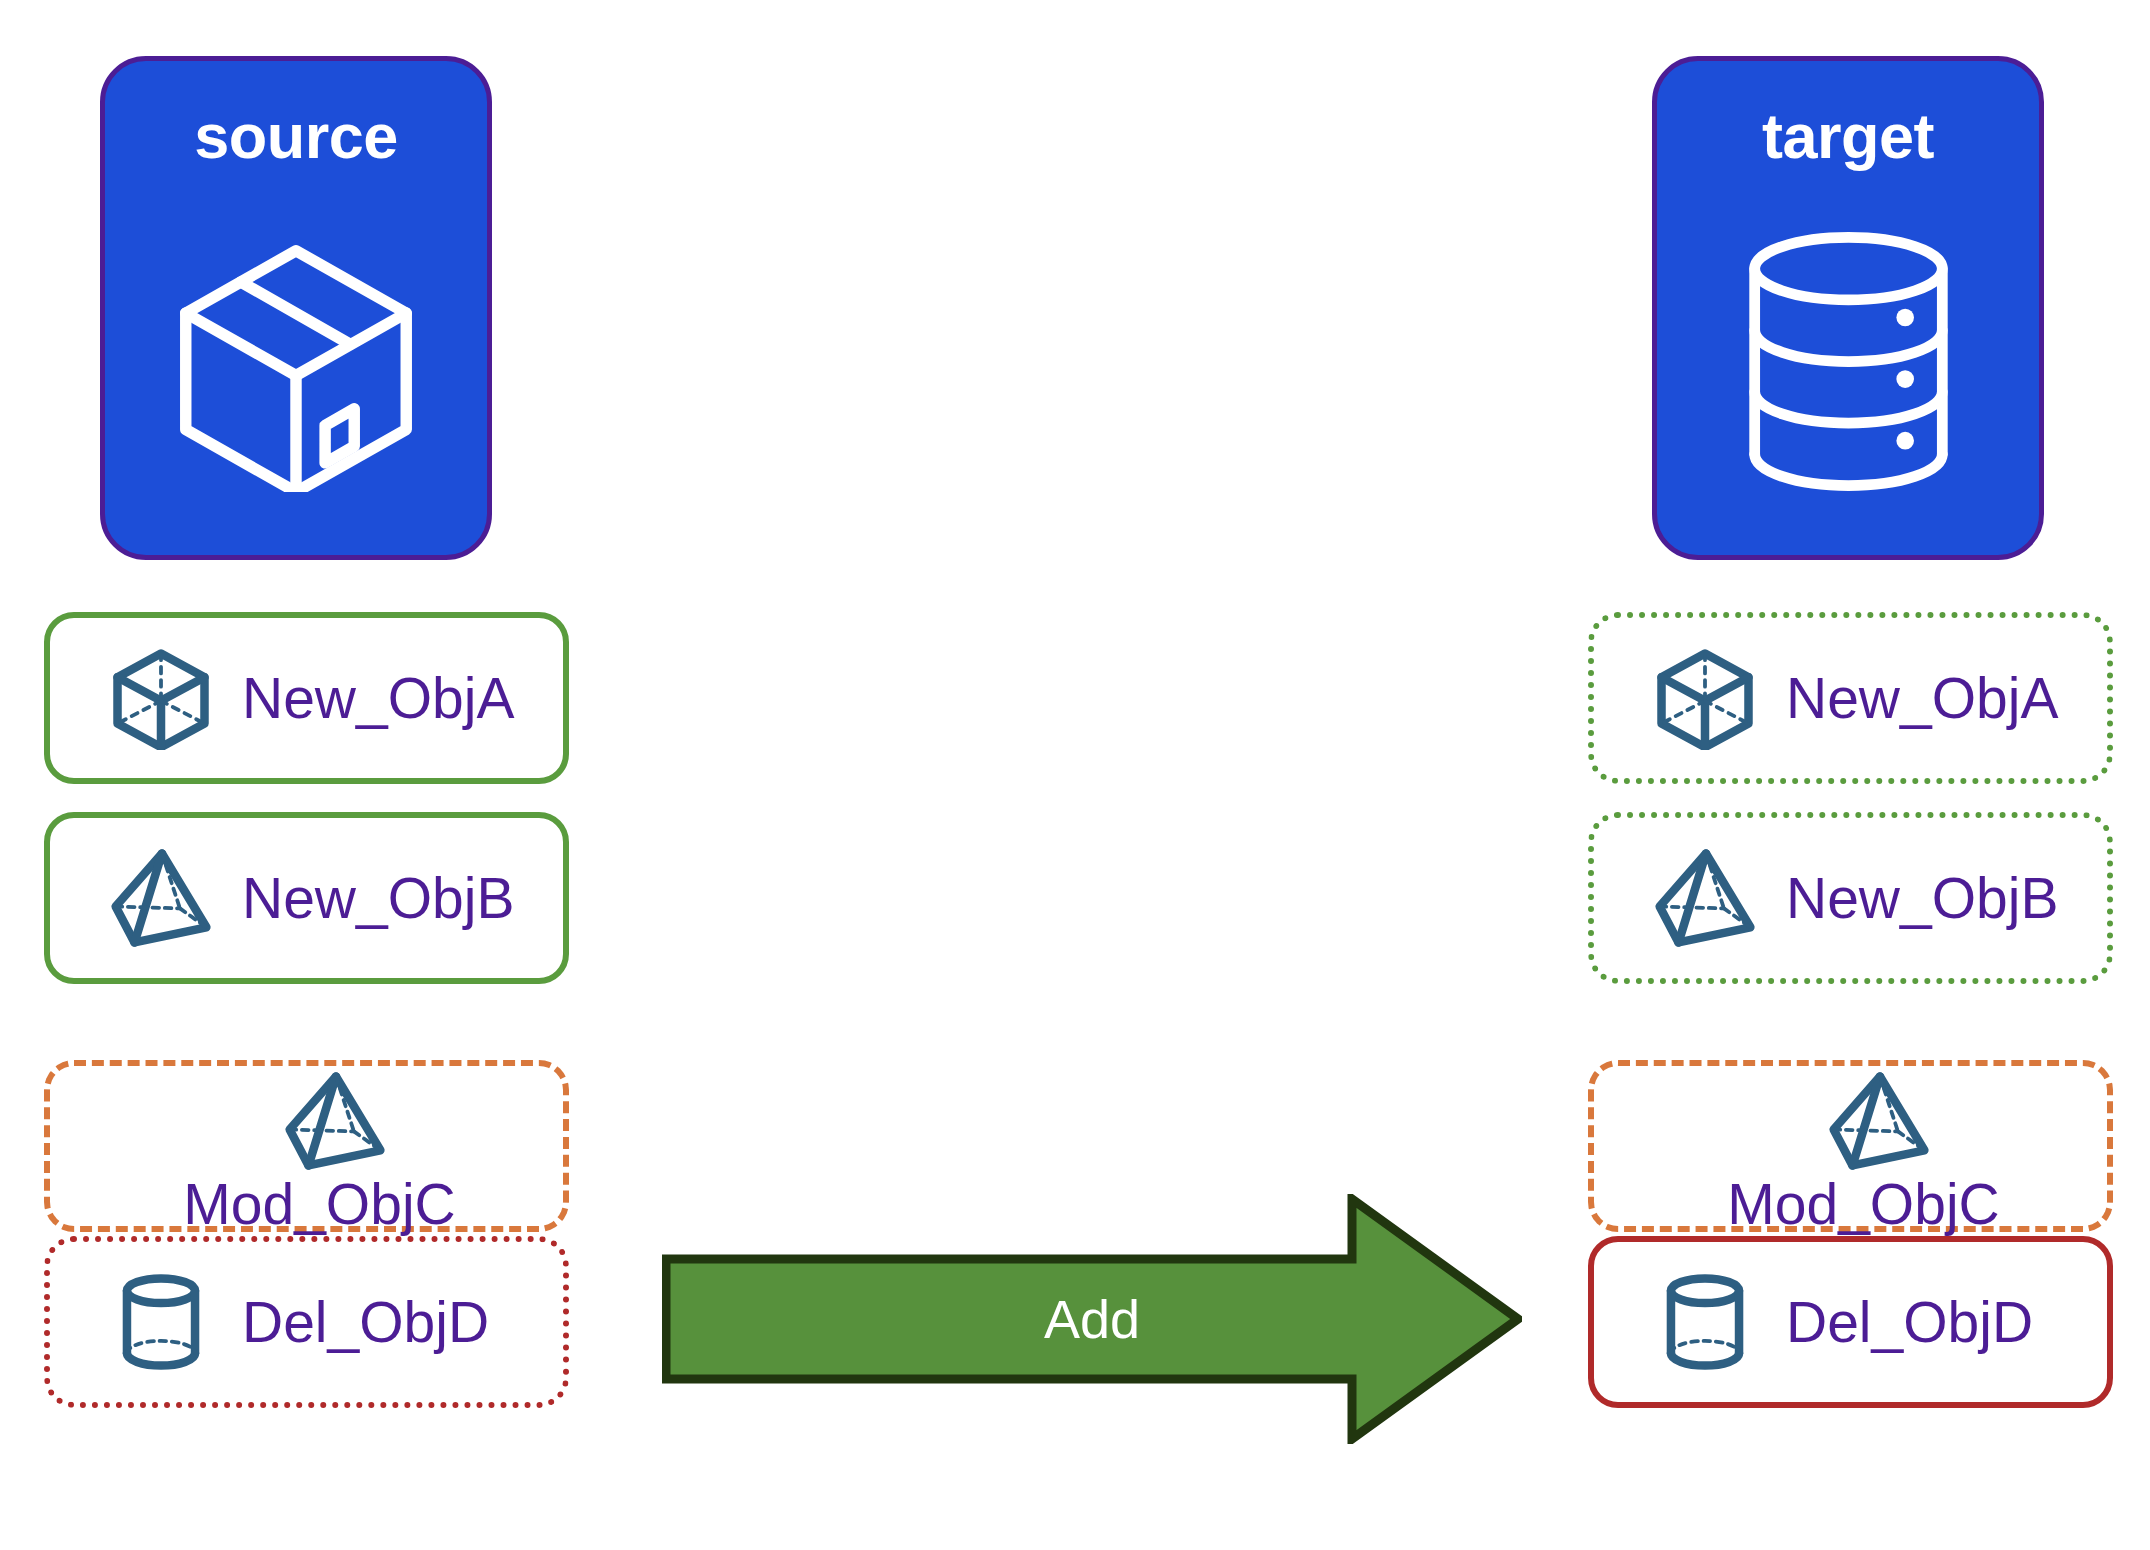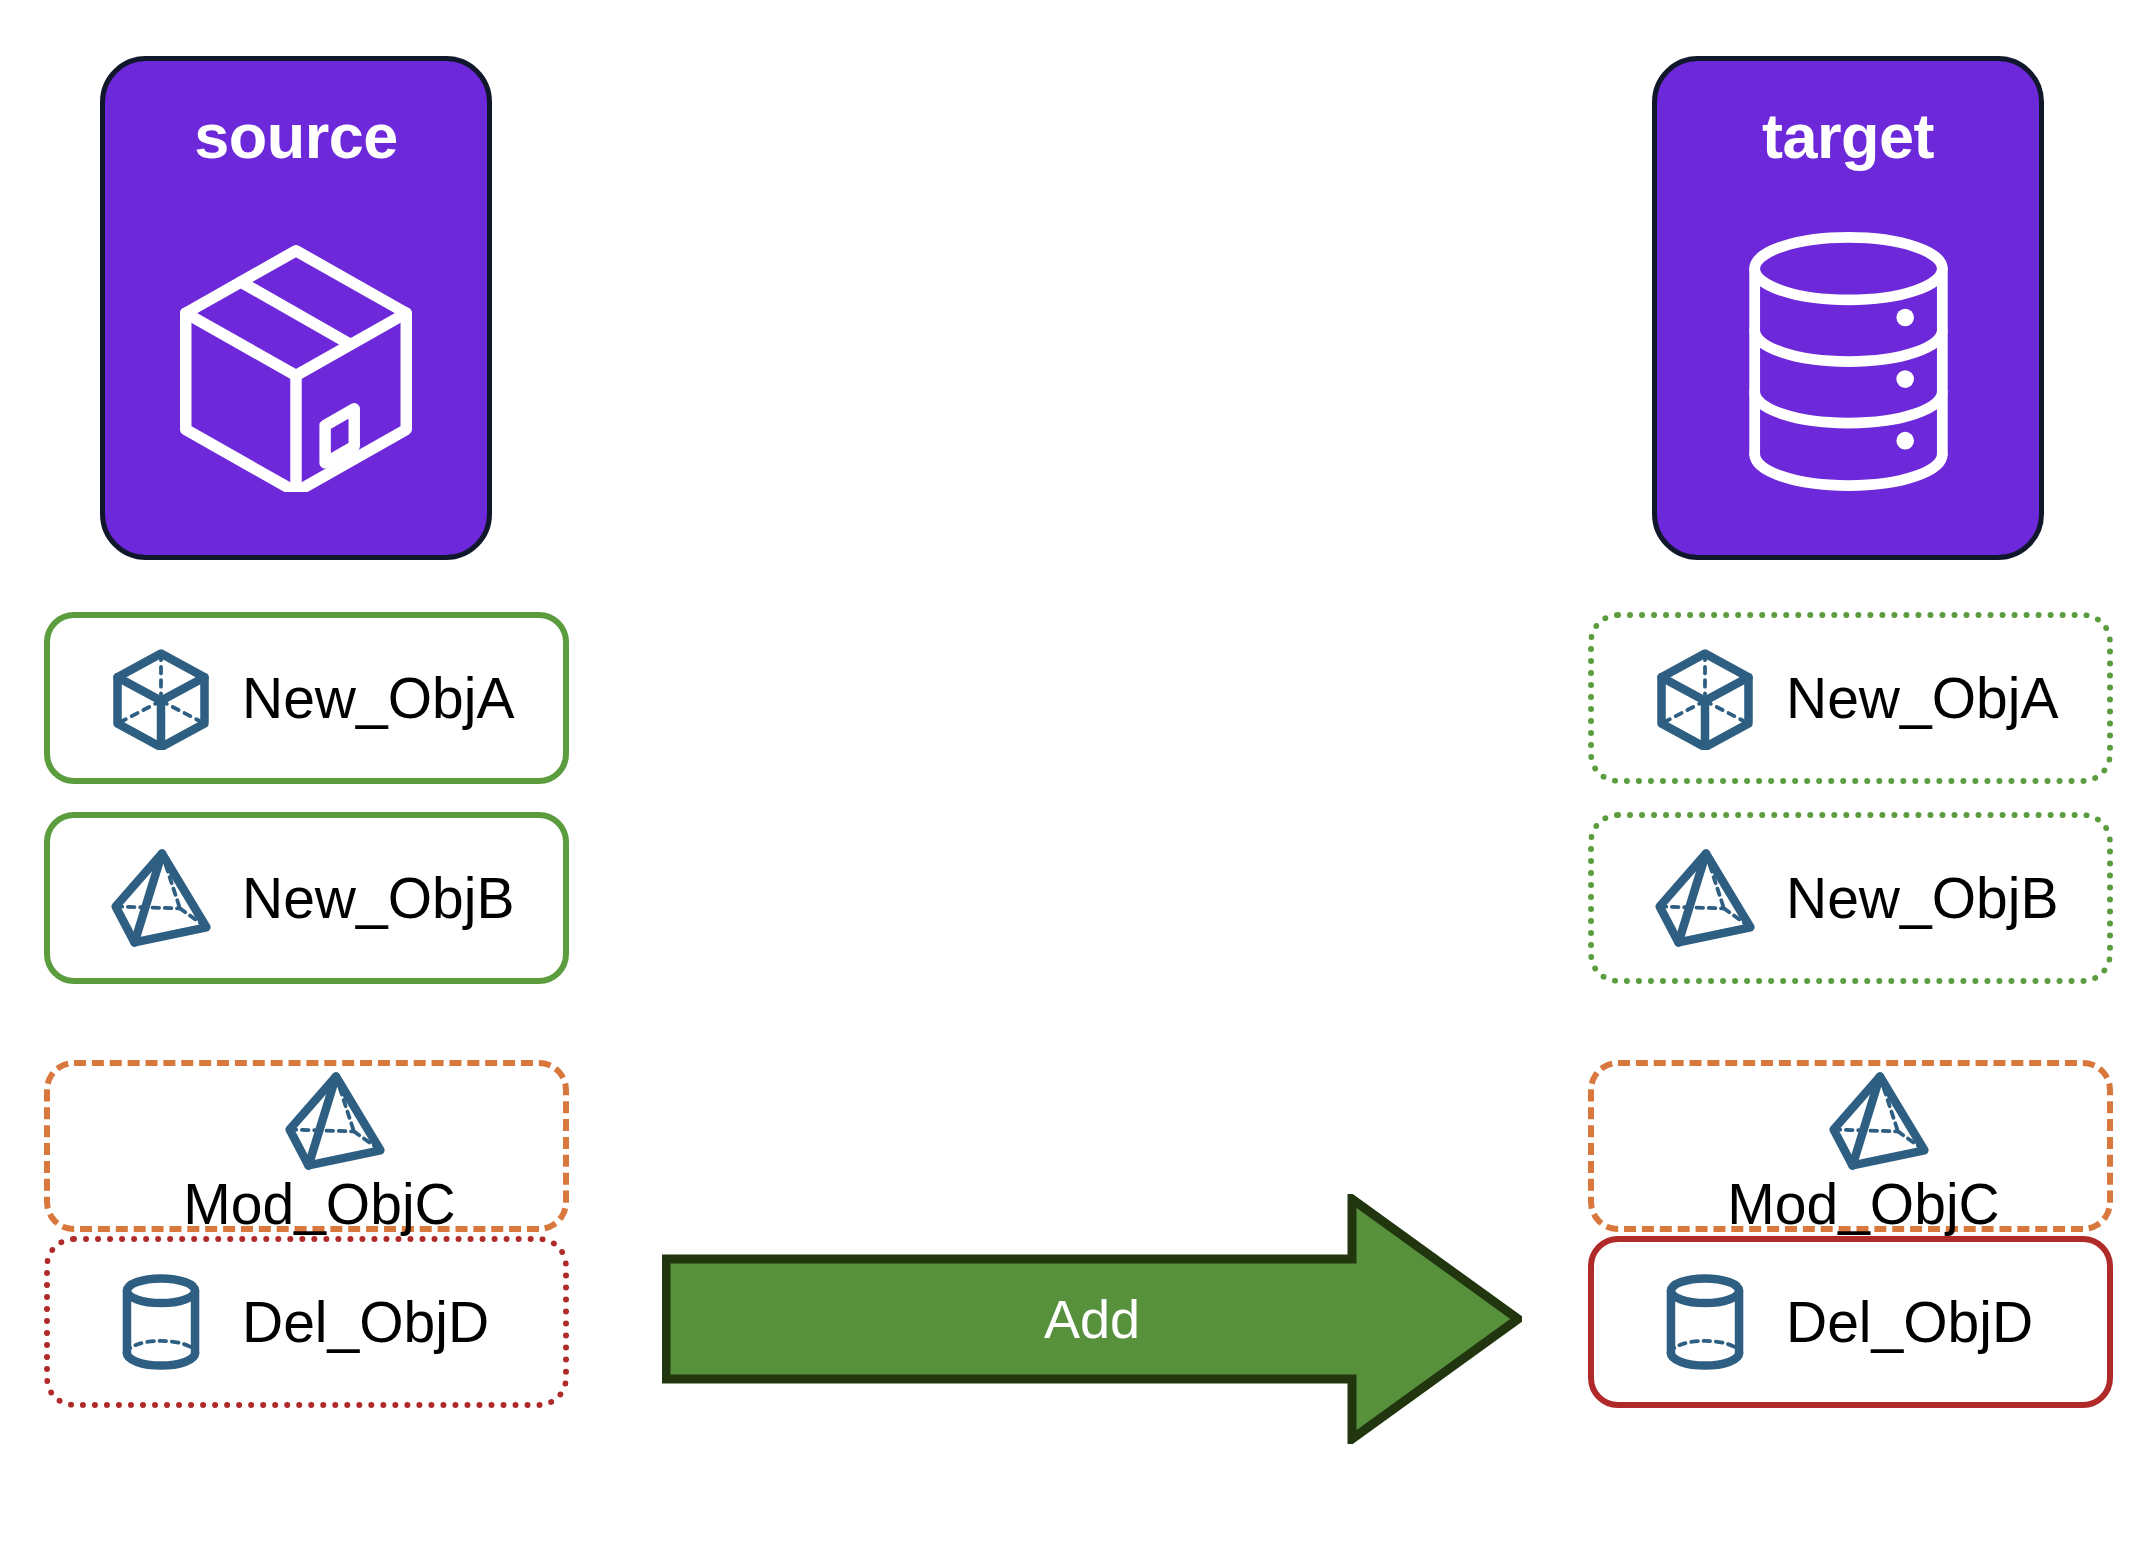--- a/index.html
+++ b/index.html
@@ -6,21 +6,21 @@
   html,body{margin:0;padding:0;background:#ffffff;}
   body{
     width:2150px;height:1550px;position:relative;overflow:hidden;
     font-family:"Liberation Sans","DejaVu Sans",sans-serif;
   }
   .stage{position:absolute;left:0;top:0;width:2150px;height:1550px;}
 
   
   .endpoint{
     position:absolute;width:392px;height:504px;border-radius:46px;
-    background:#6d28d9;border:5px solid #0f172a;
+    background:#1d4ed8;border:5px solid #4c1d95;
     box-sizing:border-box;
     display:flex;flex-direction:column;align-items:center;
   }
   .endpoint-title{
     color:#ffffff;font-size:63px;font-weight:bold;letter-spacing:-0.5px;
     margin-top:44px;line-height:1;
   }
   .endpoint-art{flex:1;display:flex;align-items:center;justify-content:center;width:100%;}
   #endpoint-source{left:100px;top:56px;}
   #endpoint-target{left:1652px;top:56px;text-align:center;}
@@ -54,21 +54,21 @@
   .bd-solid{border-style:solid;}
   .bd-dashed{border-style:dashed;flex-direction:column;}
   .bd-dotted{border-style:dotted;}
   .obj-card{border-width:6px;border-color:#5a9c3e;}
 
   .obj-icon{
     width:110px;height:110px;margin-left:56px;flex:0 0 auto;
     display:flex;align-items:center;justify-content:center;
   }
   .obj-label{
-    font-size:57px;color:#000000;margin-left:26px;line-height:1;white-space:nowrap;
+    font-size:57px;color:#4c1d95;margin-left:26px;line-height:1;white-space:nowrap;
   }
 
   
   .action-arrow{position:absolute;left:662px;width:860px;height:250px;}
   .action-arrow .arrow-label{font-size:54px;padding-right:118px;}
   #action-arrow-0{top:582px;}
   .action-arrow svg{display:block;width:100%;height:100%;}
 </style>
 </head>
 <body>

